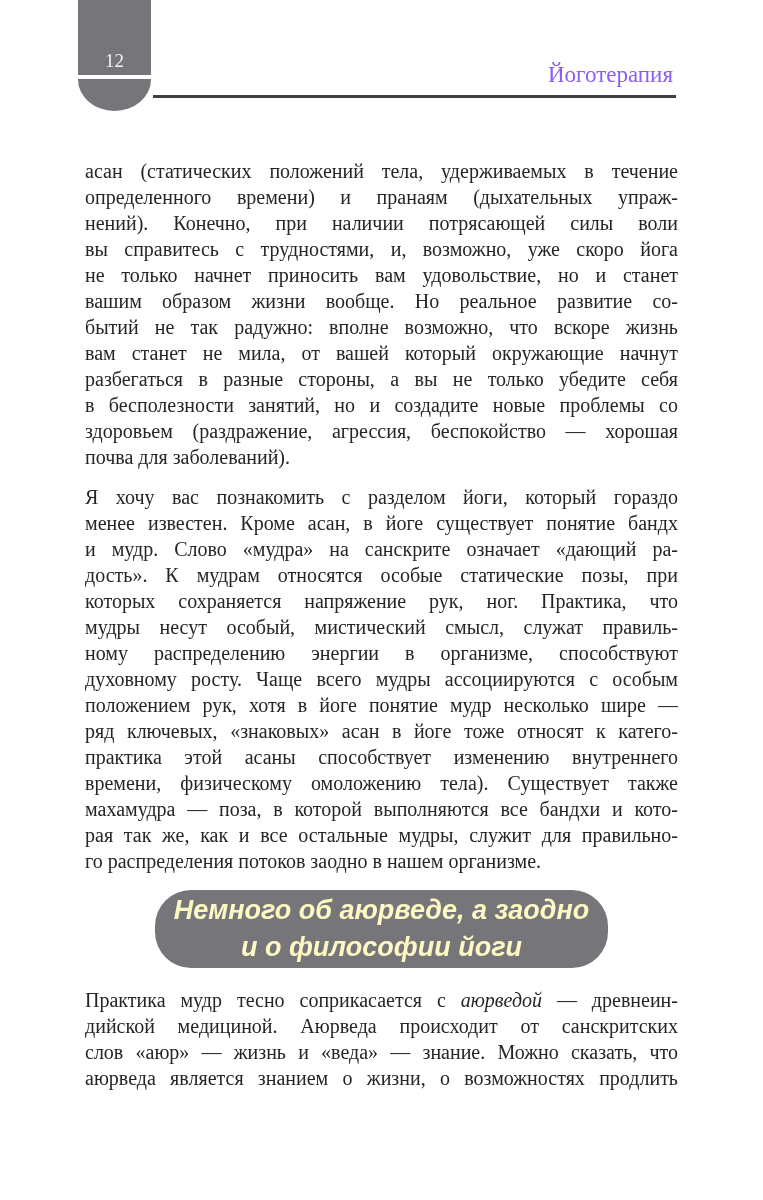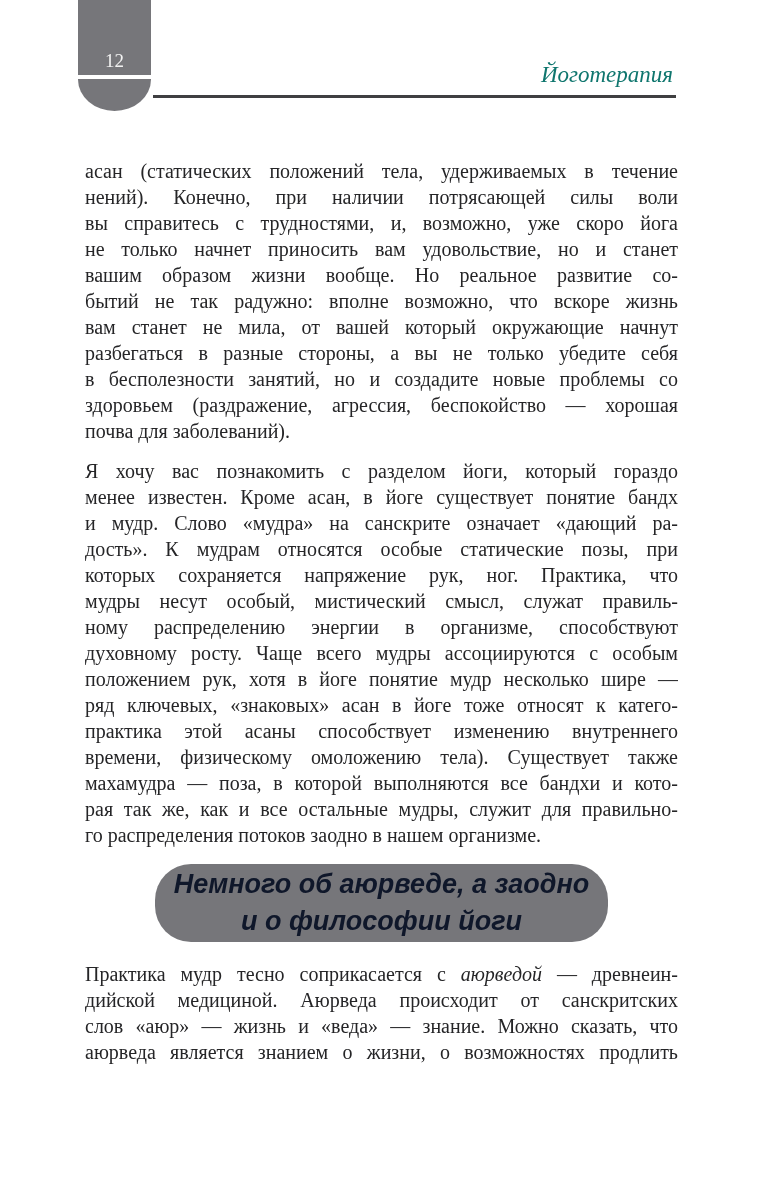--- a/index.html
+++ b/index.html
@@ -34,24 +34,23 @@
     height: 32px;
     background: #76767a;
     border-radius: 0 0 37px 37px / 0 0 32px 32px;
   }
 
   
   .running-title {
     position: absolute;
     top: 60px;
     right: 90px;
-    font-style: italic;
     font-size: 23px;
     line-height: 30px;
-    color: #0f766e;
+    color: #8b5cf6;
     font-family: "Liberation Serif", serif;
     text-align: right;
   }
   .rule {
     position: absolute;
     top: 95px;
     left: 153px;
     width: 523px;
     height: 3px;
     background: #3f3f41;
@@ -84,21 +83,21 @@
   .banner {
     margin: 16px auto 0;
     width: 453px;
     height: 78px;
     background: #76767a;
     border-radius: 36px;
     display: flex;
     flex-direction: column;
     align-items: center;
     justify-content: center;
-    color: #0f172a;
+    color: #fef9c3;
     font-family: "Liberation Sans", sans-serif;
     font-weight: bold;
     font-style: italic;
     font-size: 27px;
     line-height: 37px;
     text-align: center;
   }
 </style>
 </head>
 <body>
@@ -111,20 +110,21 @@
     </div>
     <div class="tab-round"></div>
   </div>
 
   <div class="running-title">Йоготерапия</div>
   <div class="rule"></div>
 
   <main class="body-text">
     <div class="para" id="p1">
         <div class="tline">асан (статических положений тела, удерживаемых в течение</div>
+        <div class="tline">определенного времени) и пранаям (дыхательных упраж-</div>
         <div class="tline">нений). Конечно, при наличии потрясающей силы воли</div>
         <div class="tline">вы справитесь с трудностями, и, возможно, уже скоро йога</div>
         <div class="tline">не только начнет приносить вам удовольствие, но и станет</div>
         <div class="tline">вашим образом жизни вообще. Но реальное развитие со-</div>
         <div class="tline">бытий не так радужно: вполне возможно, что вскоре жизнь</div>
         <div class="tline">вам станет не мила, от вашей который окружающие начнут</div>
         <div class="tline">разбегаться в разные стороны, а вы не только убедите себя</div>
         <div class="tline">в бесполезности занятий, но и создадите новые проблемы со</div>
         <div class="tline">здоровьем (раздражение, агрессия, беспокойство — хорошая</div>
         <div class="tline tlast">почва для заболеваний).</div>

